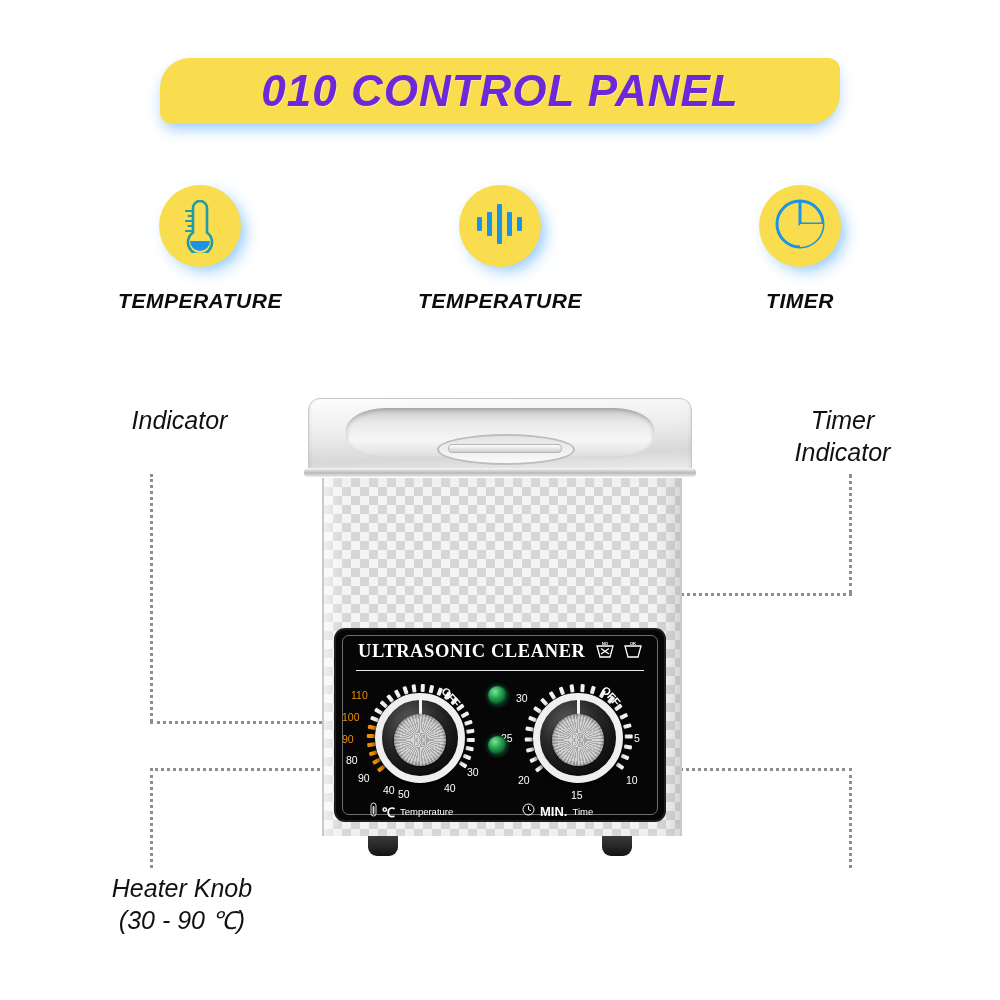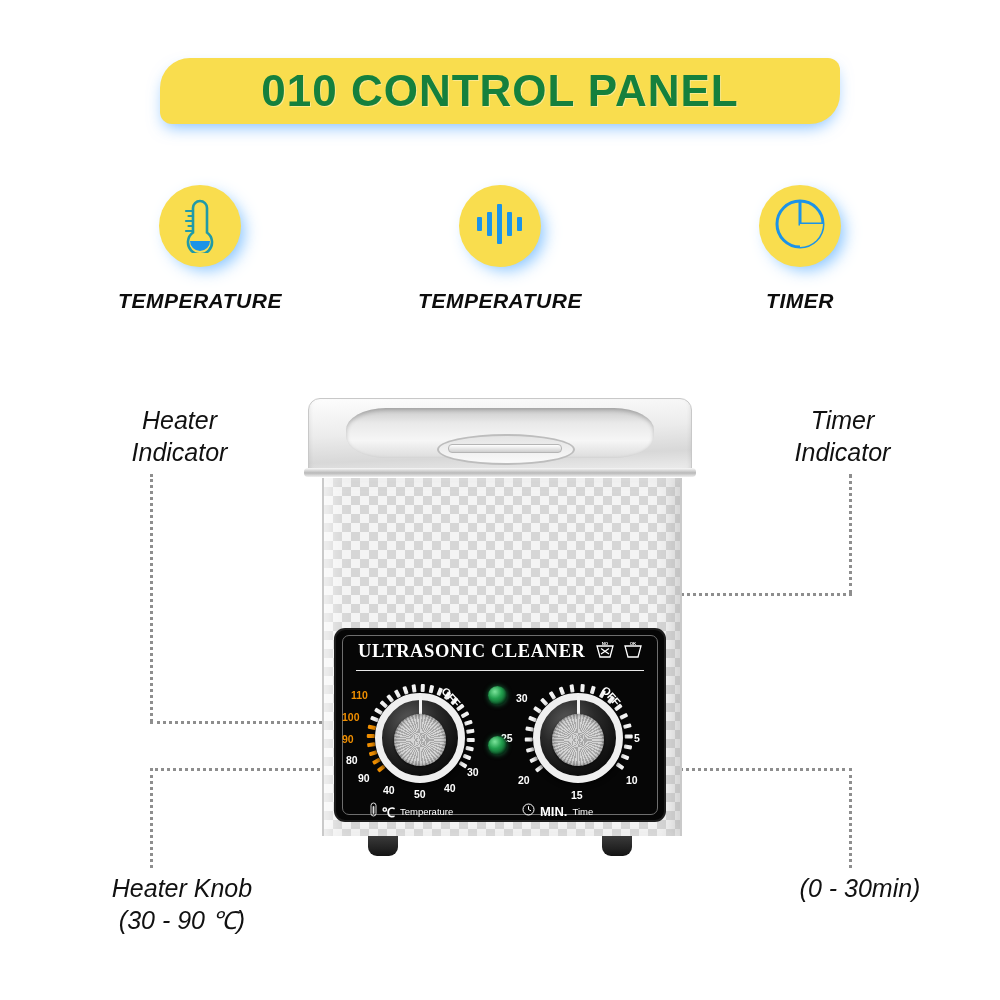--- a/index.html
+++ b/index.html
@@ -31,22 +31,23 @@
     height: 66px;
     border-radius: 30px 12px 30px 12px;
     display: flex;
     align-items: center;
     justify-content: center;
     box-shadow: 0 7px 16px -4px rgba(90,170,255,.75);
   }
   .banner-text {
     font-size: 44px;
     font-weight: bold;
+    font-style: italic;
     letter-spacing: 1px;
-    color: #15803d;
+    color: #6d28d9;
     white-space: nowrap;
     text-shadow: 1px 1px 0 rgba(255,255,255,.35);
   }
 
   
   .features {
     position: absolute;
     top: 185px;
     left: 60px;
     right: 60px;
@@ -265,21 +266,21 @@
     width: 3.5px; height: 8px;
     background: #f2f2f2;
     transform-origin: 1.75px 54px;
     border-radius: 1px;
   }
   .tick.hot { background: #ef8e00; }
   .scale-num {
     position: absolute;
     color: #ffffff;
     font-size: 10.5px;
-    font-weight: bold;
+    font-weight: normal;
     white-space: nowrap;
   }
   .scale-num.hot { color: #ef8e00; }
   .scale-off {
     position: absolute;
     color: #ffffff;
     font-size: 11px;
     font-weight: bold;
     transform: rotate(48deg);
     white-space: nowrap;
@@ -376,36 +377,34 @@
           <path d="M28 28 L28 5" stroke="#f9dd4e" stroke-width="0"></path>
         </svg>
       </span>
     </div>
     <div class="f-label">TIMER</div>
   </div>
 
 </div>
 
 <div class="callout" id="callout-heater-indicator">
-  <div>Heater</div>
   <div>Indicator</div>
 </div>
 
 <div class="callout" id="callout-timer-indicator">
   <div>Timer</div>
   <div>Indicator</div>
 </div>
 
 <div class="callout" id="callout-heater-knob">
   <div>Heater Knob</div>
   <div>(30 - 90 ℃)</div>
 </div>
 
 <div class="callout" id="callout-timer-knob">
-  <div>(0 - 30min)</div>
 </div>
 
 <div class="lead-v" style="left:150px; top:474px; height:248px;"></div>
 <div class="lead-h" style="left:150px; top:721px; width:340px;"></div>
 
 <div class="lead-v" style="left:150px; top:768px; height:100px;"></div>
 <div class="lead-h" style="left:150px; top:768px; width:200px;"></div>
 
 <div class="lead-v" style="left:849px; top:474px; height:120px;"></div>
 <div class="lead-h" style="left:512px; top:593px; width:340px;"></div>
@@ -479,21 +478,21 @@
         <div class="dial-pointer"></div>
         <div class="dial-cap"></div>
 
         <span class="scale-off" style="left:76px; top:9px;">OFF</span>
         <span class="scale-num hot" style="left:-13px; top:7px;">110</span>
         <span class="scale-num hot" style="left:-22px; top:29px;">100</span>
         <span class="scale-num hot" style="left:-22px; top:51px;">90</span>
         <span class="scale-num" style="left:-18px; top:72px;">80</span>
         <span class="scale-num" style="left:-6px;  top:90px;">90</span>
         <span class="scale-num" style="left:19px;  top:102px;">40</span>
-        <span class="scale-num" style="left:50px;  top:106px;text-align:right;">50</span>
+        <span class="scale-num" style="left:34px;  top:106px;text-align:right;">50</span>
         <span class="scale-num" style="left:80px;  top:100px;">40</span>
         <span class="scale-num" style="left:103px; top:84px;">30</span>
       </div>
       <div class="knob-caption">
         <span>
           <svg width="7" height="15" viewBox="0 0 7 15">
             <rect x="1" y="1" width="5" height="13" rx="2.5" fill="none" stroke="#ddd" stroke-width="1"></rect>
             <rect x="2.6" y="4" width="1.8" height="8" rx="0.9" fill="#ddd"></rect>
           </svg>
         </span>

